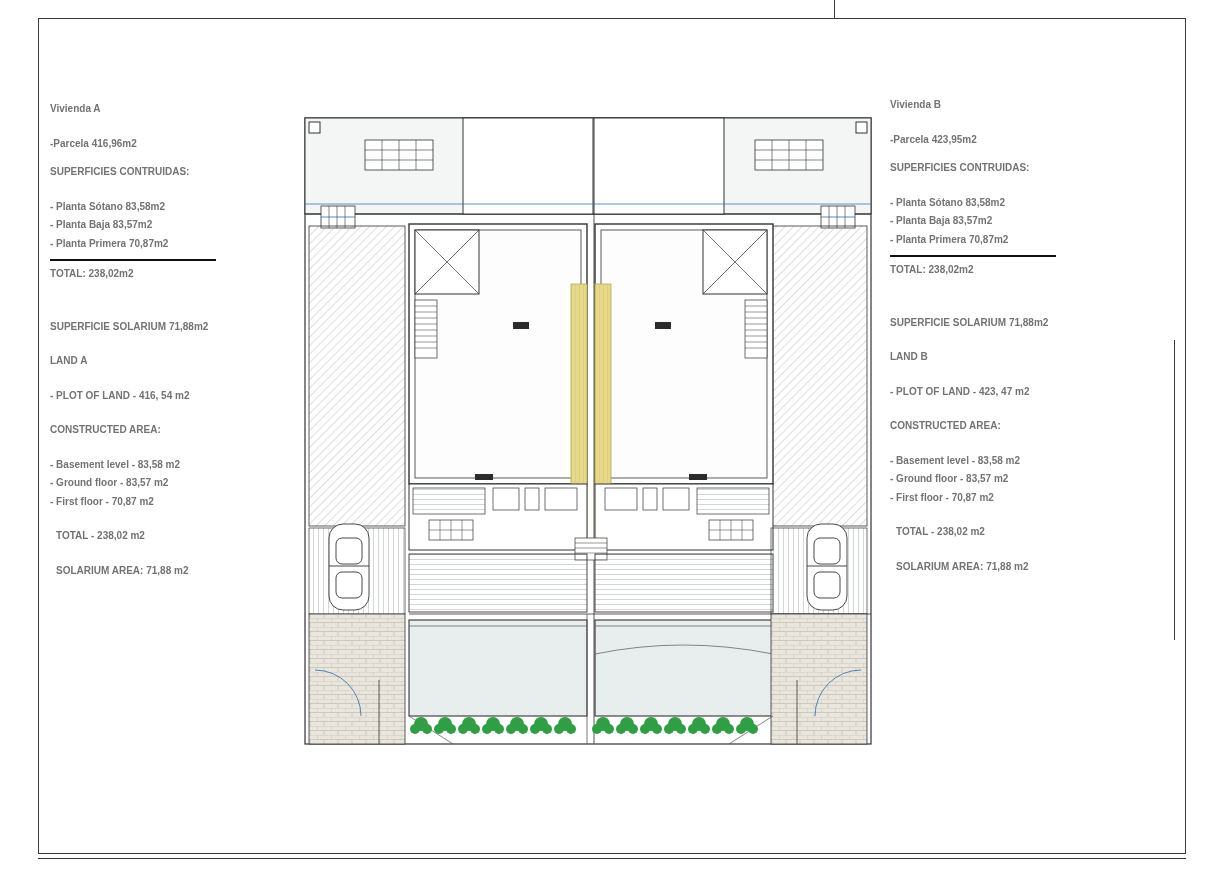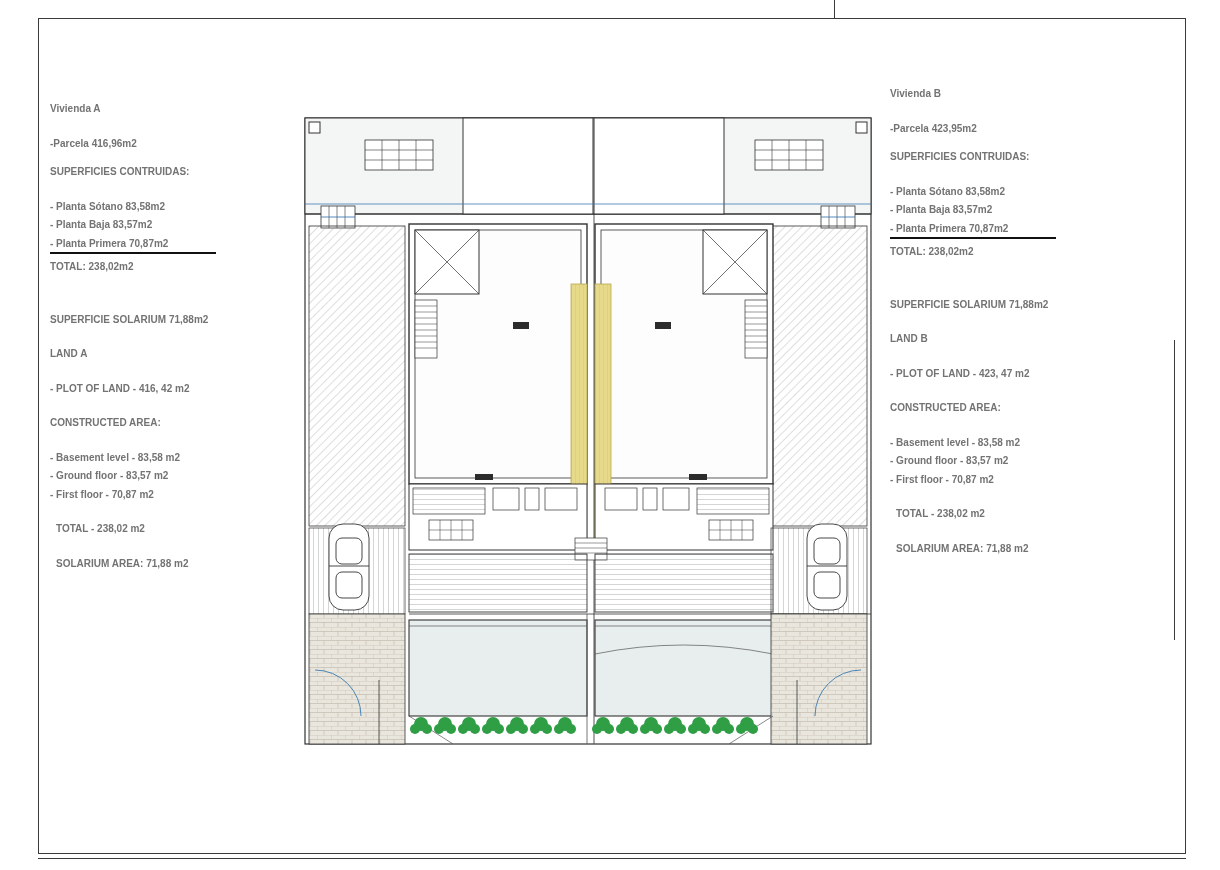--- a/index.html
+++ b/index.html
@@ -54,36 +54,36 @@
 
   
   .text-col {
     position: absolute;
     font-size: 10px;
     font-weight: bold;
     color: #737373;
     line-height: 1.05;
   }
   .text-col.left { left: 50px; top: 104px; width: 250px; }
-  .text-col.right { left: 890px; top: 89px; width: 260px; }
+  .text-col.right { left: 890px; top: 100px; width: 260px; }
   .text-col .ln {
     white-space: nowrap;
     margin: 0;
   }
   .sp-18 { height: 18px; }
   .sp-24 { height: 24px; }
   .sp-8  { height: 8px; }
   .underline-row {
     position: relative;
     display: inline-block;
   }
   .underline-row .ul {
     display: inline-block;
     border-bottom: 2px solid #111;
-    padding-bottom: 3px;
+    padding-bottom: 10px;
     padding-right: 48px;
   }
   .indent { padding-left: 6px; }
 
   
   .plan {
     position: absolute;
     left: 303px;
     top: 114px;
     width: 570px;
@@ -114,21 +114,21 @@
     <div class="sp-8"></div>
     <p class="ln underline-row"><span class="ul">- Planta Primera 70,87m2</span></p>
     <div class="sp-8"></div>
     <p class="ln">TOTAL: 238,02m2</p>
     <div class="sp-24"></div>
     <div class="sp-18"></div>
     <p class="ln">SUPERFICIE SOLARIUM 71,88m2</p>
     <div class="sp-24"></div>
     <p class="ln">LAND A</p>
     <div class="sp-24"></div>
-    <p class="ln">- PLOT OF LAND - 416, 42 m2</p>
+    <p class="ln">- PLOT OF LAND - 416, 54 m2</p>
     <div class="sp-24"></div>
     <p class="ln">CONSTRUCTED AREA:</p>
     <div class="sp-24"></div>
     <p class="ln">- Basement level - 83,58 m2</p>
     <div class="sp-8"></div>
     <p class="ln">- Ground floor - 83,57 m2</p>
     <div class="sp-8"></div>
     <p class="ln">- First floor - 70,87 m2</p>
     <div class="sp-24"></div>
     <p class="ln indent">TOTAL - 238,02 m2</p>

